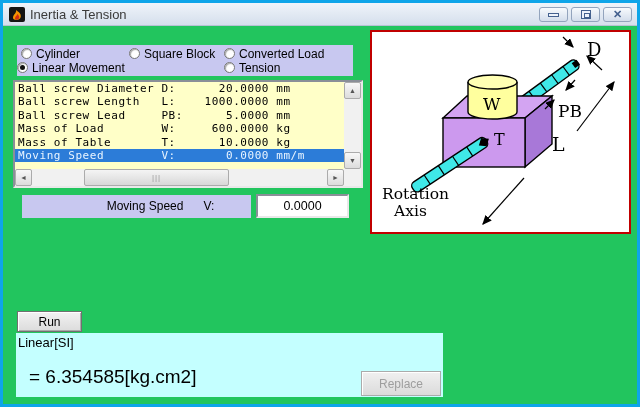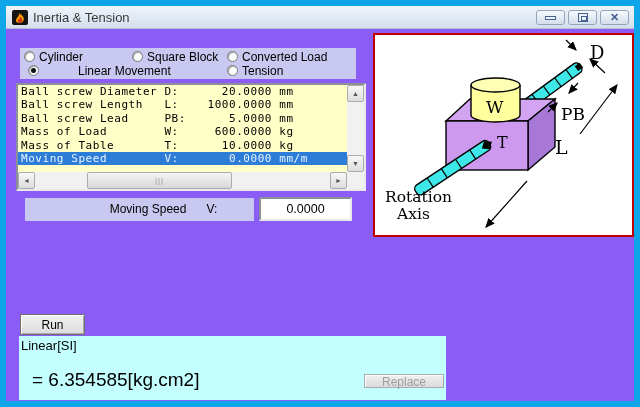--- a/index.html
+++ b/index.html
@@ -1,19 +1,19 @@
 <!DOCTYPE html>
 <html><head>
 <meta charset="utf-8">
 <style>
   * { margin:0; padding:0; box-sizing:border-box; }
   html,body { width:640px; height:407px; font-family:"Liberation Sans",sans-serif; }
   .window {
     position:relative; width:640px; height:407px; overflow:hidden;
-    background:#8b5cf6; border:6px solid #0ea5e9;
+    background:#22c55e; border:3px solid #0ea5e9;
   }
   
   .titlebar {
     position:absolute; left:0; top:0; width:100%; height:23px;
     background:linear-gradient(#EFF4FA,#D5DFEC);
     border-bottom:1px solid #B6C2D3;
     display:flex; align-items:center; padding:0 4px;
   }
   .app-icon { width:16px; height:15px; margin:0 5px 0 2px; flex:0 0 auto; }
   .title-text { font-size:13px; color:#3A3A3A; }
@@ -91,21 +91,21 @@
   .run-btn {
     position:absolute; left:14px; top:308px; width:65px; height:21px;
     background:linear-gradient(#F2F2F2,#DCDCDC); border:1px solid #707070;
     box-shadow:inset 1px 1px 0 #FFFFFF, inset -1px -1px 0 #A9A9A9;
     font-family:"Liberation Sans",sans-serif; font-size:12px; color:#000; cursor:default;
   }
   .result-panel { position:absolute; left:13px; top:330px; width:427px; height:64px; background:#C4FFFF; }
   .result-heading { position:absolute; left:2px; top:2px; font-size:13px; color:#000; }
   .result-value { position:absolute; left:13px; top:33px; font-size:19px; color:#000; }
   .replace-btn {
-    position:absolute; left:345px; top:38px; width:80px; height:14px;
+    position:absolute; left:345px; top:38px; width:80px; height:25px;
     background:linear-gradient(#F0F0F0,#DBDBDB); border:1px solid #ABABAB;
     box-shadow:inset 1px 1px 0 #FFFFFF;
     font-family:"Liberation Sans",sans-serif; font-size:12px; color:#9E9E9E;
   }
 </style>
 </head>
 <body>
 
 <div class="window">
 
@@ -135,21 +135,21 @@
       <span class="radio-label">Cylinder</span>
     </div>
     <div class="radio-item" style="left:112px;top:2px;">
       <span class="radio-circle"></span>
       <span class="radio-label">Square Block</span>
     </div>
     <div class="radio-item" style="left:207px;top:2px;">
       <span class="radio-circle"></span>
       <span class="radio-label">Converted Load</span>
     </div>
-    <div class="radio-item" style="left:8px;top:16px;gap:35px;">
+    <div class="radio-item" style="left:0;top:16px;">
       <span class="radio-circle checked"></span>
       <span class="radio-label">Linear Movement</span>
     </div>
     <div class="radio-item" style="left:112px;top:16px;margin-top:20px;">
       <span class="radio-circle"></span>
       <span class="radio-label">Hanging</span>
     </div>
     <div class="radio-item" style="left:207px;top:16px;">
       <span class="radio-circle"></span>
       <span class="radio-label">Tension</span>

